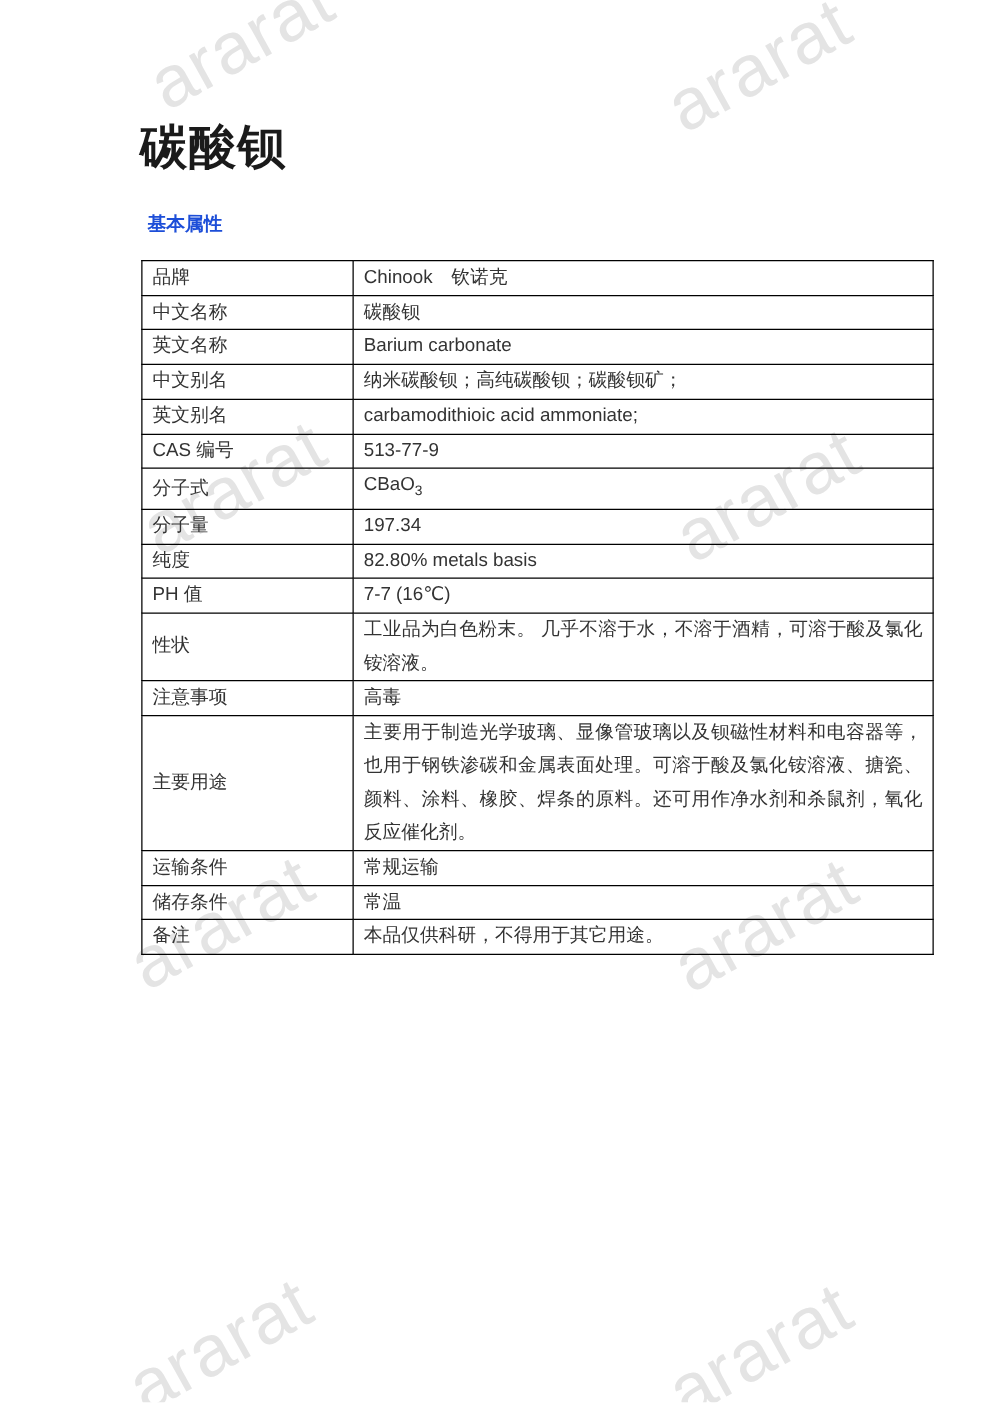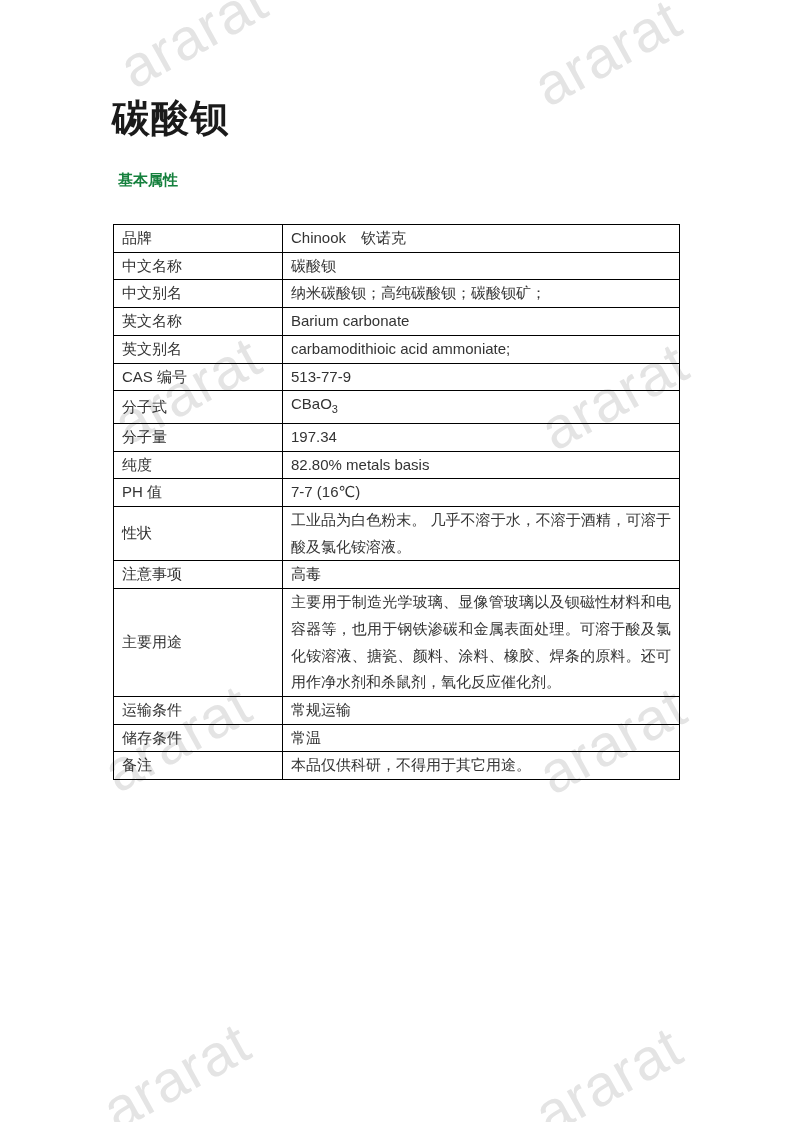--- a/index.html
+++ b/index.html
@@ -48,27 +48,27 @@
     color: #1a1a1a;
     letter-spacing: 1px;
   }
   .section-title {
     position: absolute;
     left: 118px;
     top: 170px;
     font-size: 15px;
     line-height: 20px;
     font-weight: 600;
-    color: #15803d;
+    color: #1d4ed8;
   }
   table.props {
     position: absolute;
     left: 113px;
-    top: 224px;
-    width: 567px;
+    top: 208px;
+    width: 634px;
     border-collapse: collapse;
     table-layout: fixed;
     background: transparent;
   }
   table.props td {
     border: 1px solid #000000;
     font-size: 15px;
     line-height: 26.7px;
     padding: 0 8px;
     color: #333333;
@@ -101,26 +101,26 @@
       <tbody id="props-body">
           <tr>
             <td class="label">品牌</td>
             <td class="value">Chinook　钦诺克</td>
           </tr>
           <tr>
             <td class="label">中文名称</td>
             <td class="value">碳酸钡</td>
           </tr>
           <tr>
+            <td class="label">英文名称</td>
+            <td class="value">Barium carbonate</td>
+          </tr>
+          <tr>
             <td class="label">中文别名</td>
             <td class="value">纳米碳酸钡；高纯碳酸钡；碳酸钡矿；</td>
-          </tr>
-          <tr>
-            <td class="label">英文名称</td>
-            <td class="value">Barium carbonate</td>
           </tr>
           <tr>
             <td class="label">英文别名</td>
             <td class="value">carbamodithioic acid ammoniate;</td>
           </tr>
           <tr>
             <td class="label">CAS 编号</td>
             <td class="value">513-77-9</td>
           </tr>
           <tr>

